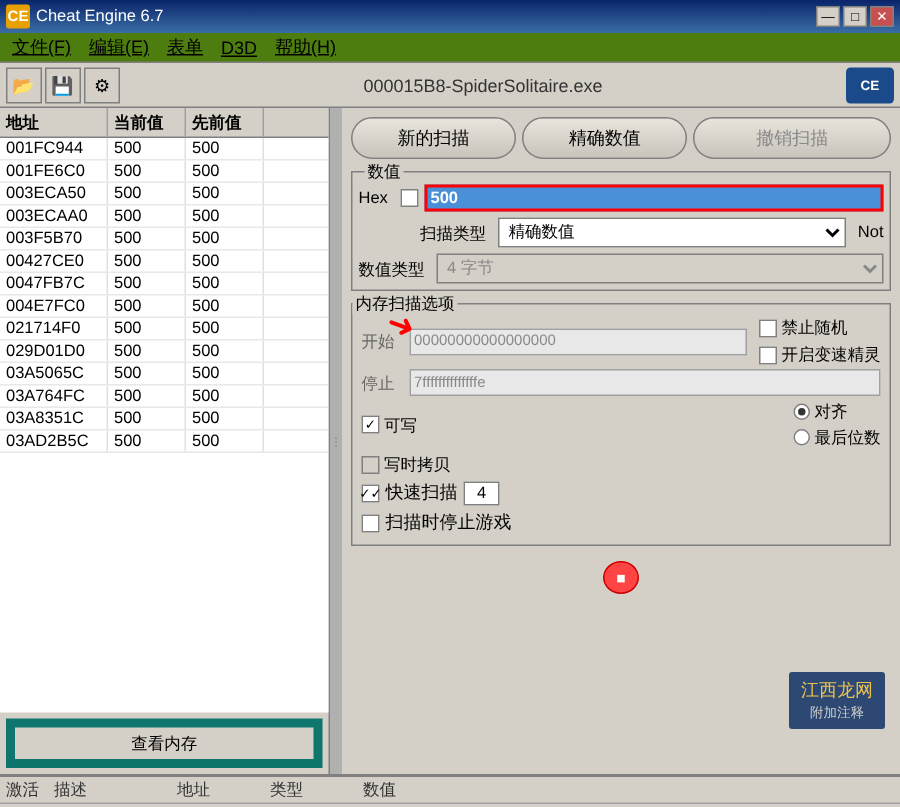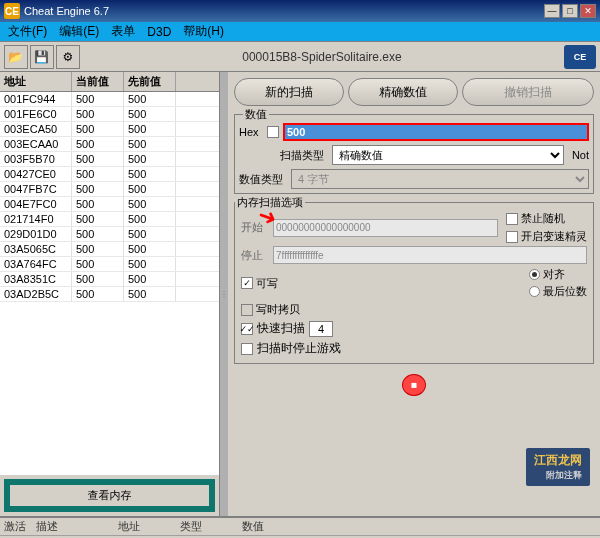--- a/index.html
+++ b/index.html
@@ -56,26 +56,27 @@
       align-items: center;
       justify-content: center;
       font-size: 9px;
       cursor: pointer;
       color: black;
     }
     .title-btn.close { background: #c75050; color: white; }
 
     
     .menu-bar {
-      background: #0ea5e9;
+      background: #4d7c0f;
       height: 20px;
       display: flex;
       align-items: center;
       padding: 0 2px;
       border-bottom: 1px solid #808080;
+      text-decoration: underline;
     }
     .menu-item {
       padding: 2px 6px;
       cursor: pointer;
       font-size: 12px;
     }
 
     
     .toolbar {
       background: #d4d0c8;
@@ -433,28 +434,28 @@
 
     
     .watermark {
       position: absolute;
       bottom: 30px;
       right: 10px;
       background: #1a3a6a;
       color: #f0c040;
       padding: 4px 8px;
       font-size: 12px;
-      font-weight: bold;
+      font-weight: normal;
       border-radius: 2px;
       opacity: 0.9;
     }
     .watermark-sub {
       font-size: 9px;
       color: #ccc;
-      text-align: right;
+      text-align: center;
     }
 
     
     .arrow-overlay {
       position: absolute;
       top: 168px;
       left: 285px;
       color: red;
       font-size: 20px;
       transform: rotate(-30deg);

